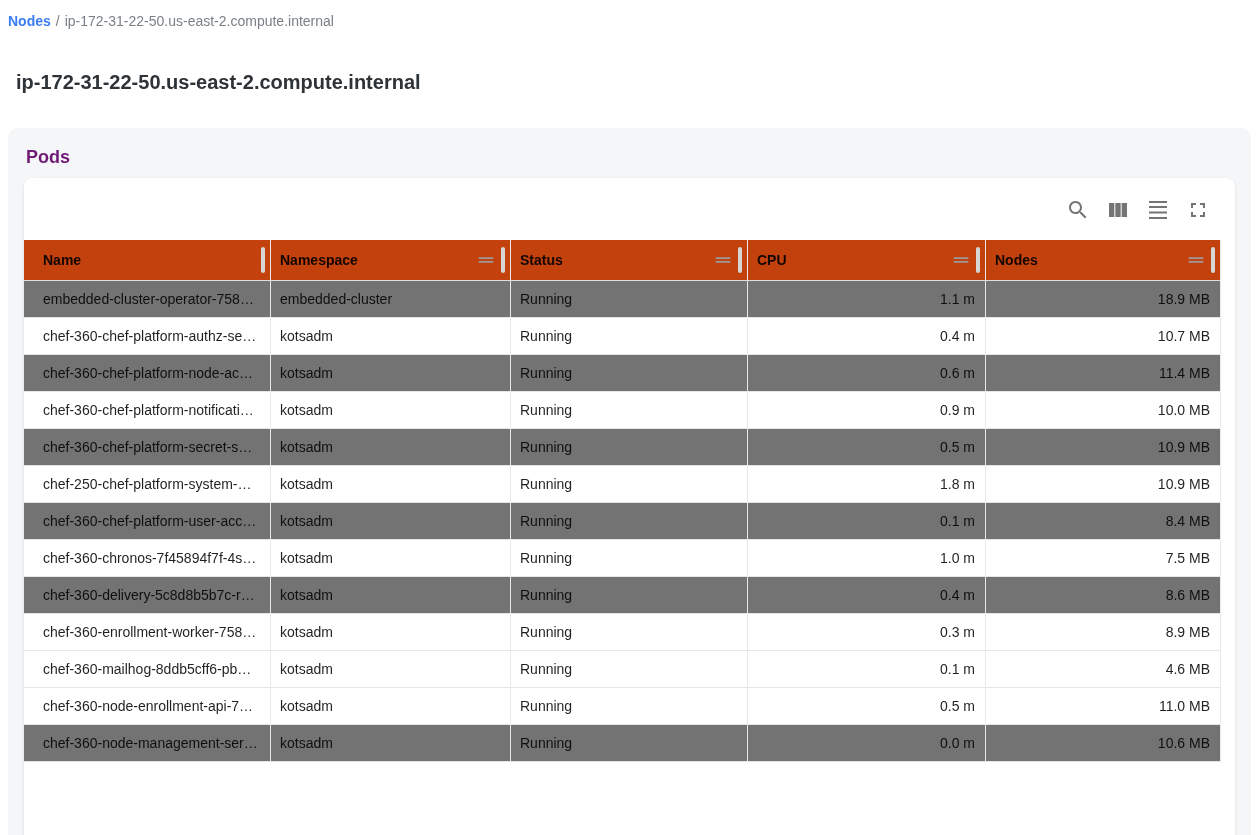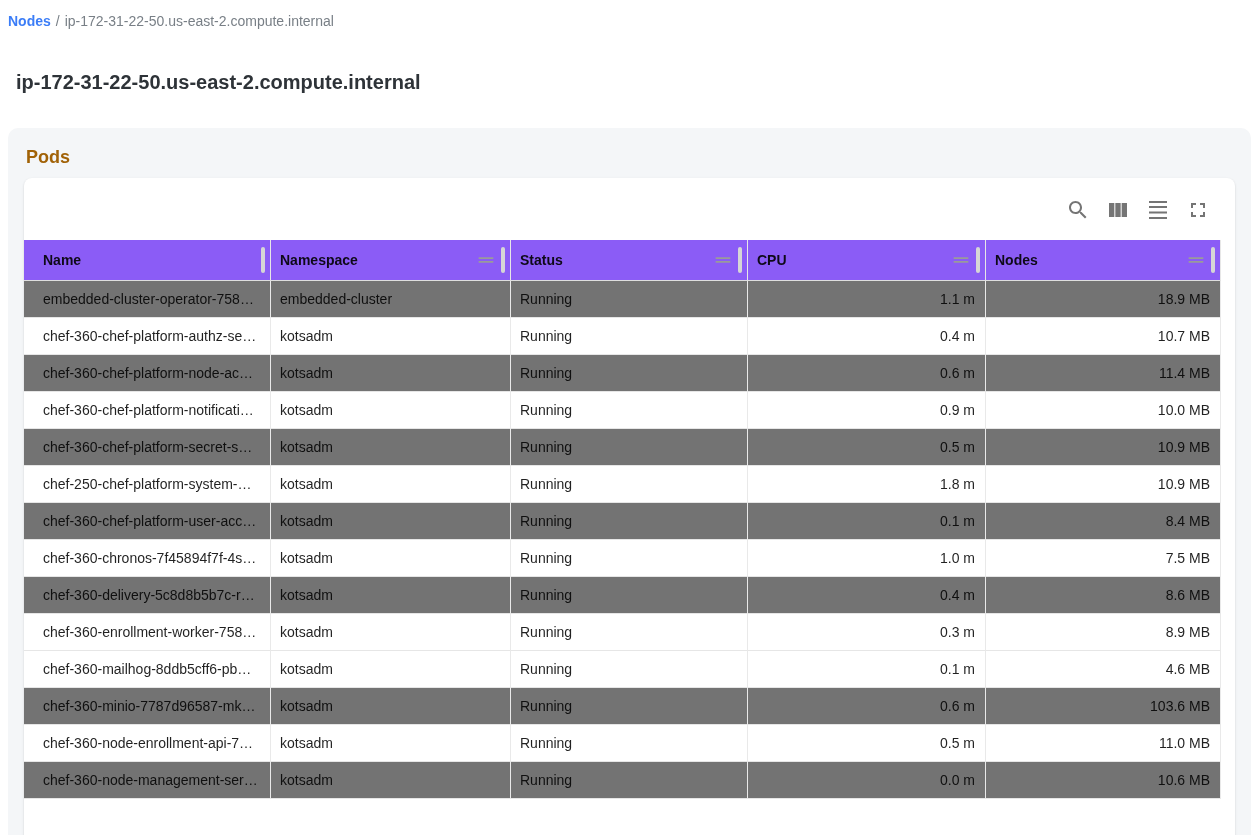--- a/index.html
+++ b/index.html
@@ -27,21 +27,21 @@
 
   
   .pods-card {
     margin: 34px 8px 0 8px;
     background: #f4f6f8;
     border-radius: 10px;
     padding: 18px 16px 24px 16px;
     min-height: 760px;
   }
   .pods-card-title {
-    margin: 0; font-size: 18px; font-weight: 700; color: #a16207;
+    margin: 0; font-size: 18px; font-weight: 700; color: #701a75;
     line-height: 22px; padding-left: 2px;
   }
 
   
   .table-paper {
     margin-top: 10px;
     background: #ffffff;
     border-radius: 8px;
     box-shadow: 0 1px 3px rgba(0,0,0,0.10), 0 1px 2px rgba(0,0,0,0.06);
     overflow: hidden;
@@ -76,21 +76,21 @@
   col.c-memory    { width: 235px; }
 
   thead th {
     position: relative;
     height: 41px;
     font-weight: 700; color: rgba(0,0,0,0.90);
     text-align: left; vertical-align: middle;
     padding: 0 28px 0 9px;
     border-bottom: 1px solid #dedede;
     border-right: 1px solid #e7e7e7;
-    background: #8b5cf6;
+    background: #c2410c;
     white-space: nowrap; overflow: hidden;
   }
   thead th.first { padding-left: 19px; }
 
   .resize-bar {
     position: absolute; right: 5px; top: 50%; transform: translateY(-50%);
     width: 4px; height: 26px; background: #d6d6d6; border-radius: 2px;
     cursor: col-resize;
   }
   .drag-handle {
@@ -282,27 +282,20 @@
             <td class="align-right">0.3 m</td>
             <td class="align-right">8.9 MB</td>
           </tr>
           <tr>
             <td class="first">chef-360-mailhog-8ddb5cff6-pb…</td>
             <td>kotsadm</td>
             <td>Running</td>
             <td class="align-right">0.1 m</td>
             <td class="align-right">4.6 MB</td>
           </tr>
-          <tr class="striped">
-            <td class="first">chef-360-minio-7787d96587-mk…</td>
-            <td>kotsadm</td>
-            <td>Running</td>
-            <td class="align-right">0.6 m</td>
-            <td class="align-right">103.6 MB</td>
-          </tr>
           <tr>
             <td class="first">chef-360-node-enrollment-api-7…</td>
             <td>kotsadm</td>
             <td>Running</td>
             <td class="align-right">0.5 m</td>
             <td class="align-right">11.0 MB</td>
           </tr>
           <tr class="striped">
             <td class="first">chef-360-node-management-ser…</td>
             <td>kotsadm</td>

